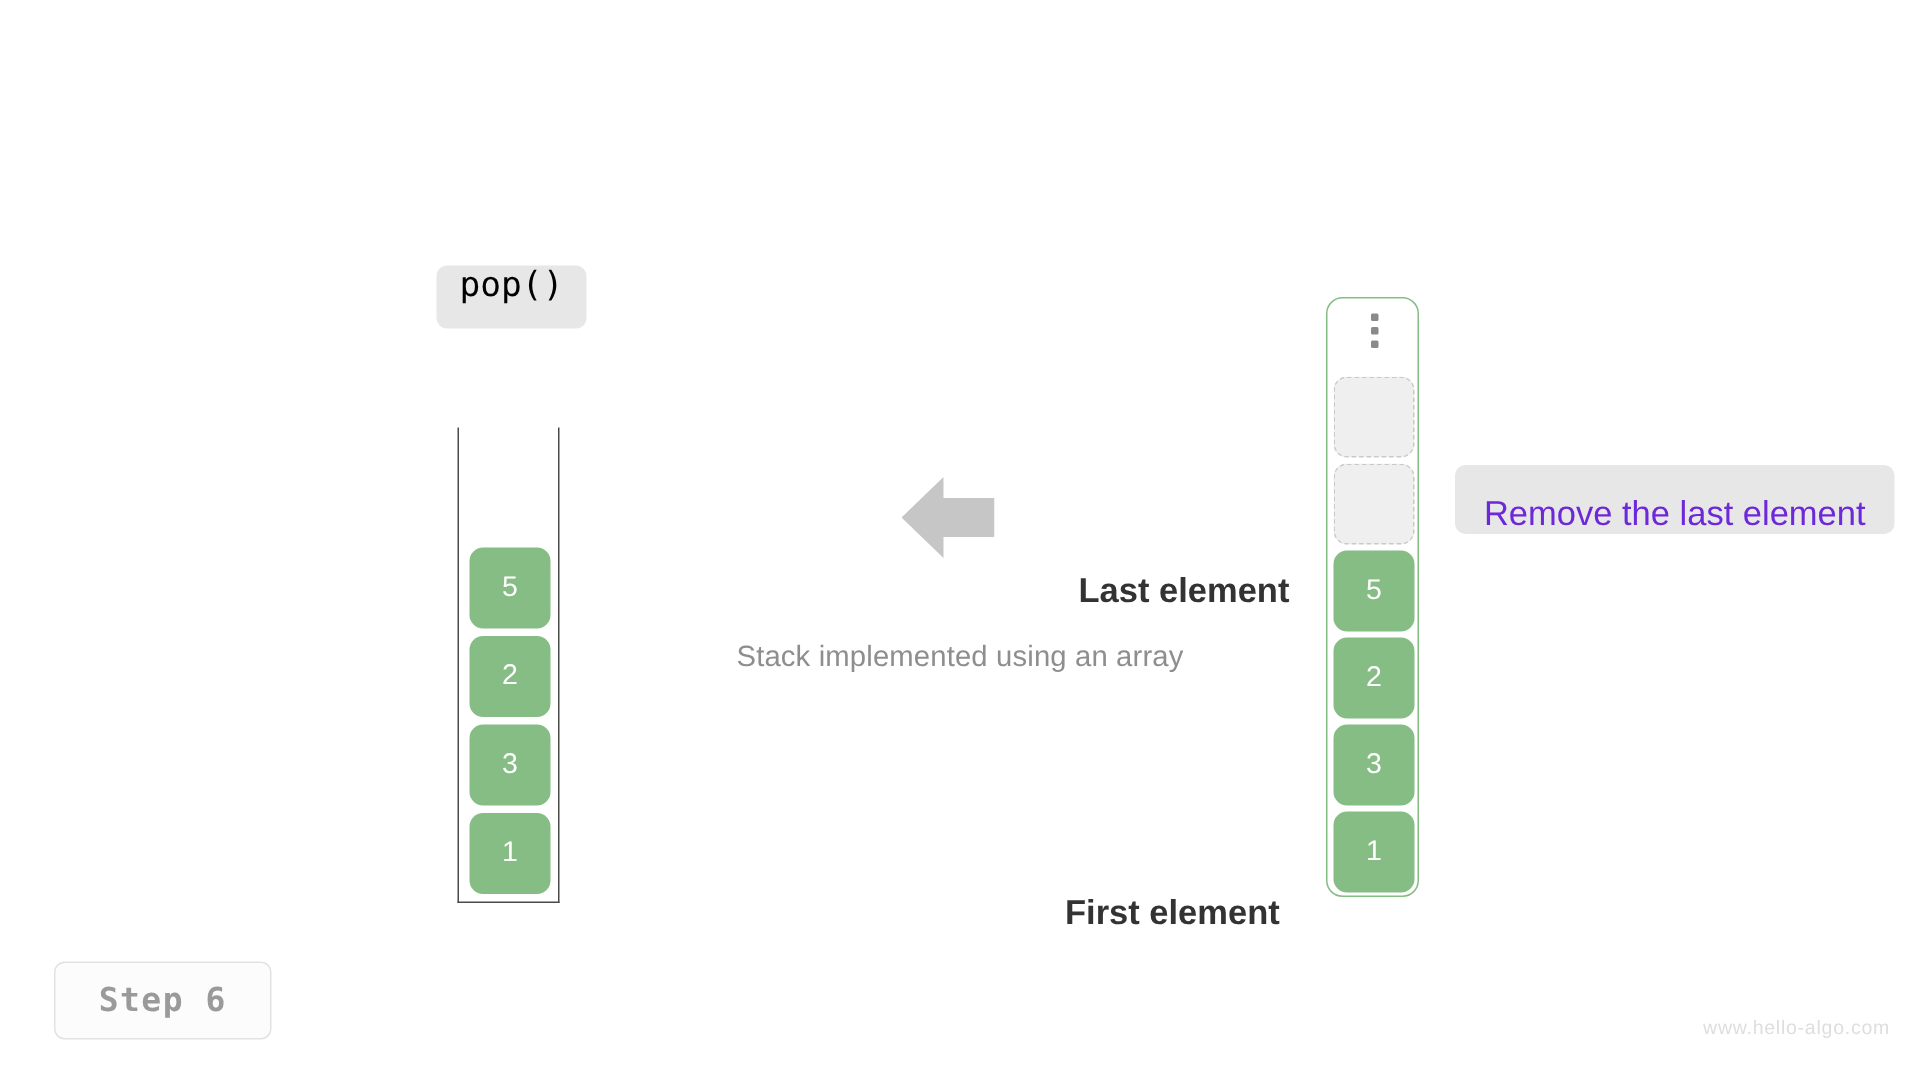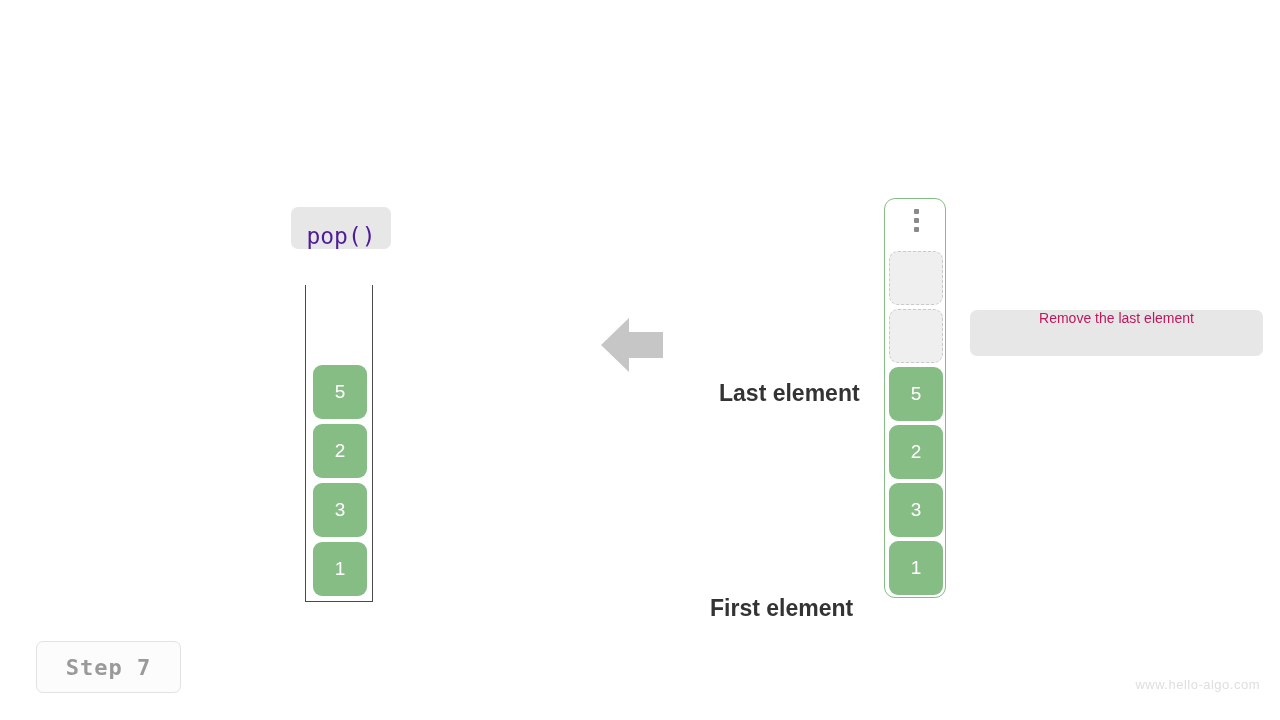--- a/index.html
+++ b/index.html
@@ -27,28 +27,27 @@
   
   .op-chip {
     position: absolute;
     left: 291px;
     top: 177px;
     width: 100px;
     height: 42px;
     background: #e7e7e7;
     border-radius: 7px;
     display: flex;
-    align-items: flex-end;
+    align-items: flex-start;
     justify-content: center;
     font-family: "DejaVu Sans Mono", "Liberation Mono", monospace;
     font-size: 23px;
-    color: #4c1d95;
+    color: #000000;
     letter-spacing: 0px;
     box-sizing: border-box;
-    margin-top: 30px;
   }
 
   
   .array-container {
     position: absolute;
     left: 305px;
     top: 285px;
     width: 68px;
     height: 317px;
     box-sizing: border-box;
@@ -172,24 +171,24 @@
   
   .tooltip {
     position: absolute;
     left: 970px;
     top: 310px;
     width: 293px;
     height: 46px;
     background: #e7e7e7;
     border-radius: 7px;
     display: flex;
-    align-items: flex-start;
-    justify-content: center;
-    font-size: 14px;
-    color: #be185d;
+    align-items: flex-end;
+    justify-content: center;
+    font-size: 23px;
+    color: #6d28d9;
     box-sizing: border-box;
   }
 
   
   .step-badge {
     position: absolute;
     left: 36px;
     top: 641px;
     width: 145px;
     height: 52px;
@@ -243,20 +242,23 @@
       </div>
     </div>
   </div>
 
   <div class="arrow">
     <svg width="62" height="54" viewBox="0 0 62 54" aria-hidden="true">
       <polygon points="0,27 28,0 28,14 62,14 62,40 28,40 28,54" fill="#c6c6c6"></polygon>
     </svg>
   </div>
 
+  <div class="caption">
+    <span class="caption-inner">Stack implemented using an array</span>
+  </div>
 
   <div class="annot annot-last">Last element</div>
   <div class="annot annot-first">First element</div>
 
   <div class="stack-container">
     <div class="dots">
       <div class="dot"></div>
       <div class="dot"></div>
       <div class="dot"></div>
     </div>
@@ -276,18 +278,18 @@
         <span>1</span>
       </div>
     </div>
   </div>
 
   <div class="tooltip">
     <span>Remove the last element</span>
   </div>
 
   <div class="step-badge">
-    <span>Step 7</span>
+    <span>Step 6</span>
   </div>
 
   <div class="watermark">www.hello-algo.com</div>
 
 </div>
 
 </body></html>

